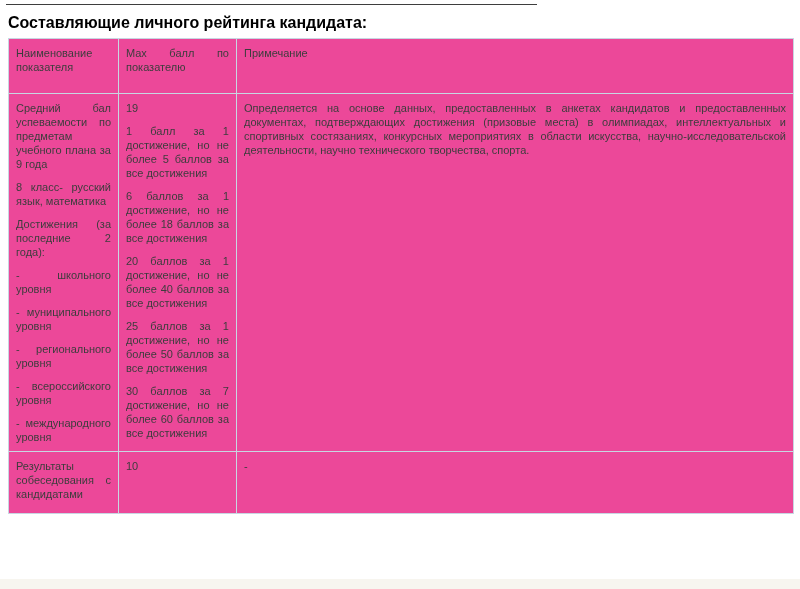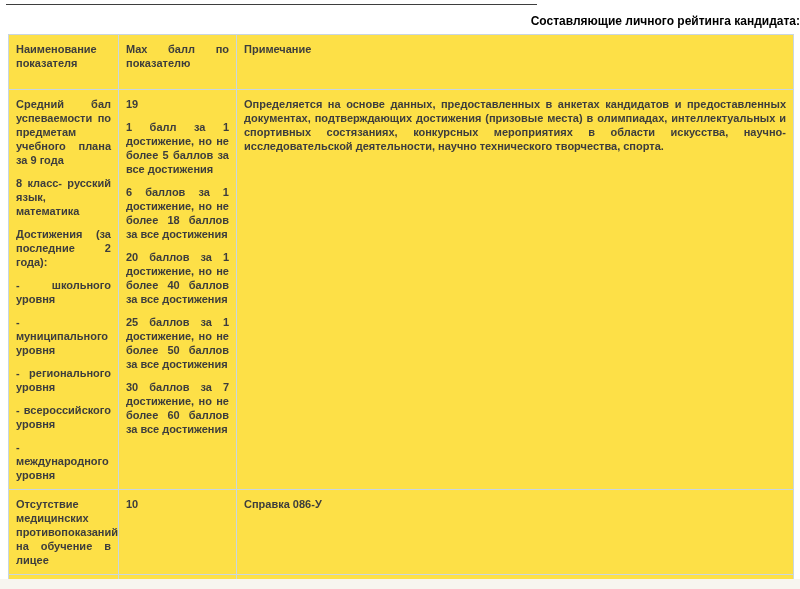--- a/index.html
+++ b/index.html
@@ -14,45 +14,44 @@
     color: #3d3d3d;
   }
   .top-rule {
     margin: 4px 0 0 6px;
     width: 531px;
     height: 0;
     border-top: 1px solid #3e3e3e;
   }
   .page-title {
     margin: 9px 0 6px 8px;
-    font-size: 12px;
+    font-size: 16px;
     font-weight: bold;
     color: #000000;
-    text-align: right;
   }
   table.rating-table {
     border-collapse: collapse;
     table-layout: fixed;
     margin-left: 8px;
     width: 785px;
   }
   col.c1 { width: 110px; }
   col.c2 { width: 118px; }
   col.c3 { width: 557px; }
   .rating-table th,
   .rating-table td {
     border: 1px solid #c8d6e2;
     vertical-align: top;
     padding: 7px 7px;
     text-align: justify;
     font-size: 11px;
     line-height: 14px;
-    font-weight: bold;
+    font-weight: normal;
     color: #3d3d3d;
-    background: #fde047;
+    background: #ec4899;
     margin-top: 10px;
   }
   .rating-table p { margin: 0 0 9px 0; }
   .rating-table p:last-child { margin-bottom: 0; }
   tr.r-head { height: 55px; }
   tr.r1 { height: 352px; }
   tr.r2 { height: 75px; }
   tr.r3 { height: 62px; }
   .bottom-strip {
     position: absolute;
@@ -100,31 +99,20 @@
           <p>1 балл за 1 достижение, но не более 5 баллов за все достижения</p>
           <p>6 баллов за 1 достижение, но не более 18 баллов за все достижения</p>
           <p>20 баллов за 1 достижение, но не более 40 баллов за все достижения</p>
           <p>25 баллов за 1 достижение, но не более 50 баллов за все достижения</p>
           <p>30 баллов за 7 достижение, но не более 60 баллов за все достижения</p>
         </td>
         <td>
           <p>Определяется на основе данных, предоставленных в анкетах кандидатов и предоставленных документах, подтверждающих достижения (призовые места) в олимпиадах, интеллектуальных и спортивных состязаниях, конкурсных мероприятиях в области искусства, научно-исследовательской деятельности, научно технического творчества, спорта.</p>
         </td>
       </tr>
-      <tr class="r2">
-        <td>
-          <p>Отсутствие медицинских противопоказаний на обучение в лицее</p>
-        </td>
-        <td>
-          <p>10</p>
-        </td>
-        <td>
-          <p>Справка 086-У</p>
-        </td>
-      </tr>
       <tr class="r3">
         <td>
           <p>Результаты собеседования с кандидатами</p>
         </td>
         <td>
           <p>10</p>
         </td>
         <td>
           <p>-</p>
         </td>

